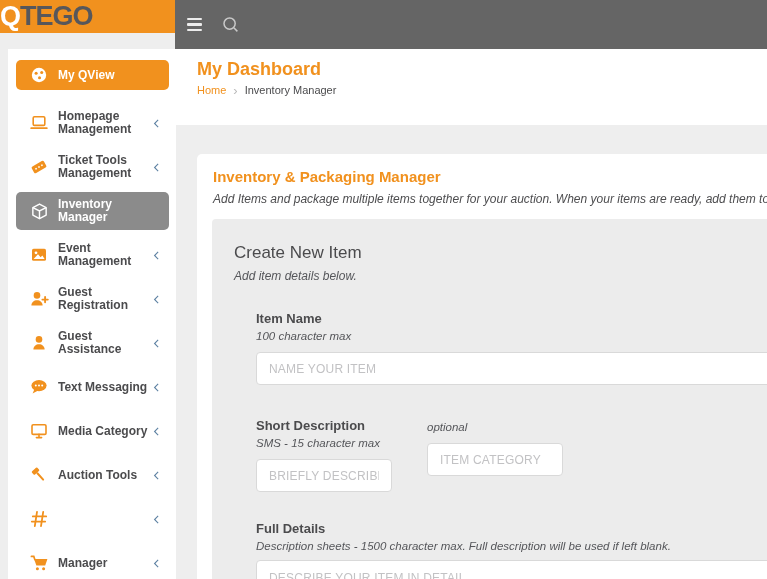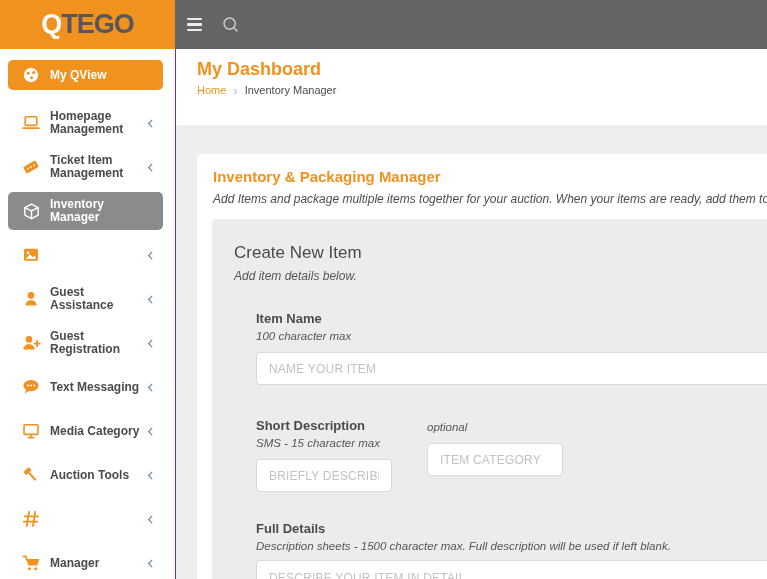--- a/index.html
+++ b/index.html
@@ -2,31 +2,31 @@
 <html><head>
 <meta charset="utf-8">
 <style>
   * { box-sizing: border-box; margin: 0; padding: 0; }
   html,body { width:767px; height:579px; overflow:hidden; }
   body { font-family:"Liberation Sans", sans-serif; background:#eeeeee; color:#4b4b4d; }
   .app { position:relative; width:767px; height:579px; overflow:hidden; }
 
   
   .header { position:absolute; top:0; left:0; width:767px; height:49px; display:flex; z-index:5; }
-  .logo-block { width:175px; height:49px; background:#f1911e; display:flex; align-items:center; justify-content:center; cursor:pointer; }
+  .logo-block { width:175px; height:33px; background:#f1911e; display:flex; align-items:center; cursor:pointer; }
   .logo { font-size:27px; font-weight:bold; letter-spacing:-1px; line-height:1; }
   .logo .q { color:#ffffff; }
   .logo .rest { color:#57575b; }
   .topbar { flex:1; background:#656565; display:flex; align-items:center; padding-left:9px; }
   .menu-btn { width:30px; height:30px; display:flex; flex-direction:column; justify-content:center; gap:3px; padding-left:3px; cursor:pointer; }
   .menu-btn .bar { width:15px; height:2.5px; background:#ececec; border-radius:1px; }
   .search-btn { width:34px; height:34px; display:flex; align-items:center; justify-content:center; cursor:pointer; }
 
   
-  .sidebar { position:absolute; top:49px; left:0; width:176px; height:530px; background:#ffffff; border-right:1px solid #6d28d9; padding-top:11px; }
+  .sidebar { position:absolute; top:49px; left:8px; width:176px; height:530px; background:#ffffff; border-right:3px solid #6d28d9; padding-top:11px; }
   .nav-item { height:38px; margin:0 12px 6px 8px; display:flex; align-items:center; border-radius:5px; cursor:pointer; position:relative; }
   .nav-item .nicon { width:20px; height:20px; margin-left:13px; flex:0 0 20px; display:flex; align-items:center; justify-content:center; }
   .nav-item .nlabel { margin-left:9px; font-size:12px; font-weight:bold; color:#4b4b4d; line-height:13px; width:97px; }
   .nav-item .chev { position:absolute; right:7px; top:50%; transform:translateY(-50%); width:12px; height:12px; display:flex; align-items:center; justify-content:center; }
   .nav-item.primary { background:#f1911e; height:30px; margin-bottom:14px; }
   .nav-item.primary .nlabel { color:#ffffff; }
   .nav-item.active { background:#8b8b8b; }
   .nav-item.active .nlabel { color:#ffffff; }
 
   
@@ -117,21 +117,21 @@
       <span class="nicon">
         <svg width="20" height="20" viewBox="0 0 20 20">
             <g transform="rotate(-30 10 10)">
               <rect x="3" y="6.2" width="14" height="7.6" rx="1.6" fill="#f1911e"></rect>
               <circle cx="6.6" cy="10" r="0.9" fill="#ffffff"></circle>
               <circle cx="10" cy="10" r="0.9" fill="#ffffff"></circle>
               <circle cx="13.4" cy="10" r="0.9" fill="#ffffff"></circle>
             </g>
           </svg>
       </span>
-      <span class="nlabel">Ticket Item Management</span>
+      <span class="nlabel">Ticket Tools Management</span>
       <span class="chev">
         <svg width="11" height="11" viewBox="0 0 20 20">
             <path d="M13 3.5 L6.5 10 L13 16.5" stroke="#5e82a3" stroke-width="2" fill="none"></path>
           </svg>
       </span>
     </div>
 
     <div class="nav-item active">
       <span class="nicon">
         <svg width="19" height="19" viewBox="0 0 20 20">
@@ -143,51 +143,52 @@
     </div>
 
     <div class="nav-item">
       <span class="nicon">
         <svg width="20" height="20" viewBox="0 0 20 20">
             <rect x="3" y="3.8" width="14" height="12" rx="1.6" fill="#f1911e"></rect>
             <circle cx="7" cy="7.8" r="1.4" fill="#ffffff"></circle>
             <path d="M4.6 14 L9 9.2 L11.6 12.2 L13.4 10.4 L15.6 14 Z" fill="#ffffff"></path>
           </svg>
       </span>
-      <span class="chev">
-        <svg width="11" height="11" viewBox="0 0 20 20">
-            <path d="M13 3.5 L6.5 10 L13 16.5" stroke="#5e82a3" stroke-width="2" fill="none"></path>
-          </svg>
-      </span>
-    </div>
-
-    <div class="nav-item">
-      <span class="nicon">
-        <svg width="20" height="20" viewBox="0 0 20 20">
-            <circle cx="10" cy="6.4" r="3.3" fill="#f1911e"></circle>
-            <path d="M4.4 16.4 c0-3.2 2.6-5.2 5.6-5.2 s5.6 2 5.6 5.2 z" fill="#f1911e"></path>
-          </svg>
-      </span>
-      <span class="nlabel">Guest Assistance</span>
+      <span class="nlabel">Event Management</span>
       <span class="chev">
         <svg width="11" height="11" viewBox="0 0 20 20">
             <path d="M13 3.5 L6.5 10 L13 16.5" stroke="#5e82a3" stroke-width="2" fill="none"></path>
           </svg>
       </span>
     </div>
 
     <div class="nav-item">
       <span class="nicon">
         <svg width="20" height="20" viewBox="0 0 20 20">
             <circle cx="8" cy="6.4" r="3.3" fill="#f1911e"></circle>
             <path d="M2.4 16.4 c0-3.2 2.6-5.2 5.6-5.2 s5.6 2 5.6 5.2 z" fill="#f1911e"></path>
             <path d="M13.4 10.6 h5.4 M16.1 7.9 v5.4" stroke="#f1911e" stroke-width="1.9" stroke-linecap="round"></path>
           </svg>
       </span>
       <span class="nlabel">Guest Registration</span>
+      <span class="chev">
+        <svg width="11" height="11" viewBox="0 0 20 20">
+            <path d="M13 3.5 L6.5 10 L13 16.5" stroke="#5e82a3" stroke-width="2" fill="none"></path>
+          </svg>
+      </span>
+    </div>
+
+    <div class="nav-item">
+      <span class="nicon">
+        <svg width="20" height="20" viewBox="0 0 20 20">
+            <circle cx="10" cy="6.4" r="3.3" fill="#f1911e"></circle>
+            <path d="M4.4 16.4 c0-3.2 2.6-5.2 5.6-5.2 s5.6 2 5.6 5.2 z" fill="#f1911e"></path>
+          </svg>
+      </span>
+      <span class="nlabel">Guest Assistance</span>
       <span class="chev">
         <svg width="11" height="11" viewBox="0 0 20 20">
             <path d="M13 3.5 L6.5 10 L13 16.5" stroke="#5e82a3" stroke-width="2" fill="none"></path>
           </svg>
       </span>
     </div>
 
     <div class="nav-item">
       <span class="nicon">
         <svg width="20" height="20" viewBox="0 0 20 20">

